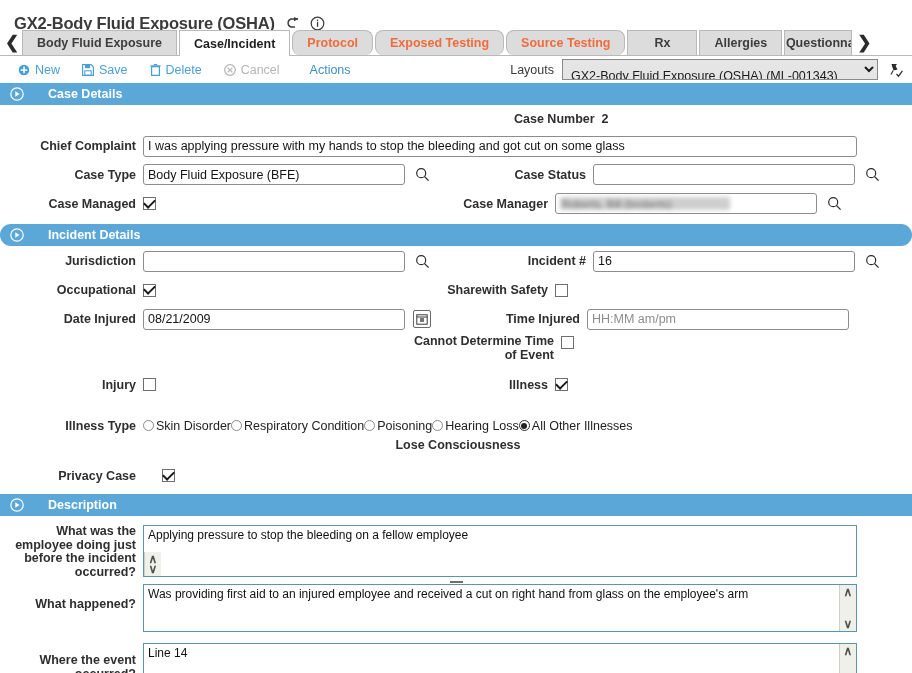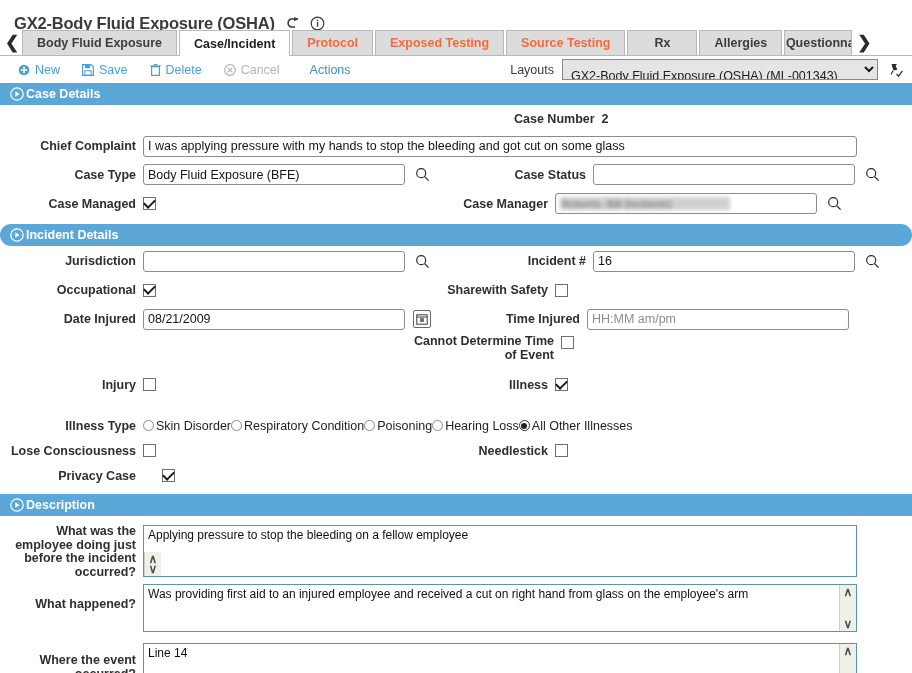--- a/index.html
+++ b/index.html
@@ -61,21 +61,21 @@
     cursor: pointer;
   }
   .tab.active {
     background: #ffffff;
     color: #1f1f1f;
     position: relative;
     z-index: 3;
     margin-bottom: -1px;
     height: 26px;
   }
-  .tab.orange { color: #f26b3a; }
+  .tab.orange { color: #f26b3a; border-radius: 8px; }
   .tab.clipped { overflow: hidden; max-width: 68px; padding: 0 6px 0 10px; }
 
   
   .toolbar {
     height: 27px;
     display: flex;
     align-items: center;
     padding: 0 8px 0 18px;
     font-size: 12.5px;
     background: #fff;
@@ -103,21 +103,21 @@
     width: 316px;
   }
   .pin-icon { margin-left: 10px; display: inline-flex; cursor: pointer; }
 
   
   .section-head {
     height: 22px;
     background: #5aa7d8;
     display: flex; align-items: center;
     padding-left: 10px;
-    gap: 2px;
+    gap: 24px;
     color: #ffffff;
     font-size: 12.5px;
     font-weight: bold;
   }
   .sec-toggle { display: inline-flex; cursor: pointer; }
 
   
   .form { padding: 0; }
   .row { display: flex; align-items: center; min-height: 25px; }
   .lbl {
@@ -484,21 +484,21 @@
         <span class="rb"></span>
         <span>Hearing Loss</span>
       </label>
       <label class="radio-opt">
         <span class="rb sel"></span>
         <span>All Other Illnesses</span>
       </label>
     </div>
   </div>
 
-  <div class="row" style="height:24px;">
+  <div class="row" style="height:24px;flex-direction:column;">
     <div class="lbl col-l-lbl">Lose Consciousness</div>
     <span class="cb"></span>
     <div style="width:239px;flex:0 0 239px;"></div>
     <div class="lbl col-r-lbl">Needlestick</div>
     <span class="cb"></span>
   </div>
 
   <div class="row" style="height:24px;gap:19px;">
     <div class="lbl col-l-lbl">Privacy Case</div>
     <span class="cb checked"></span>

